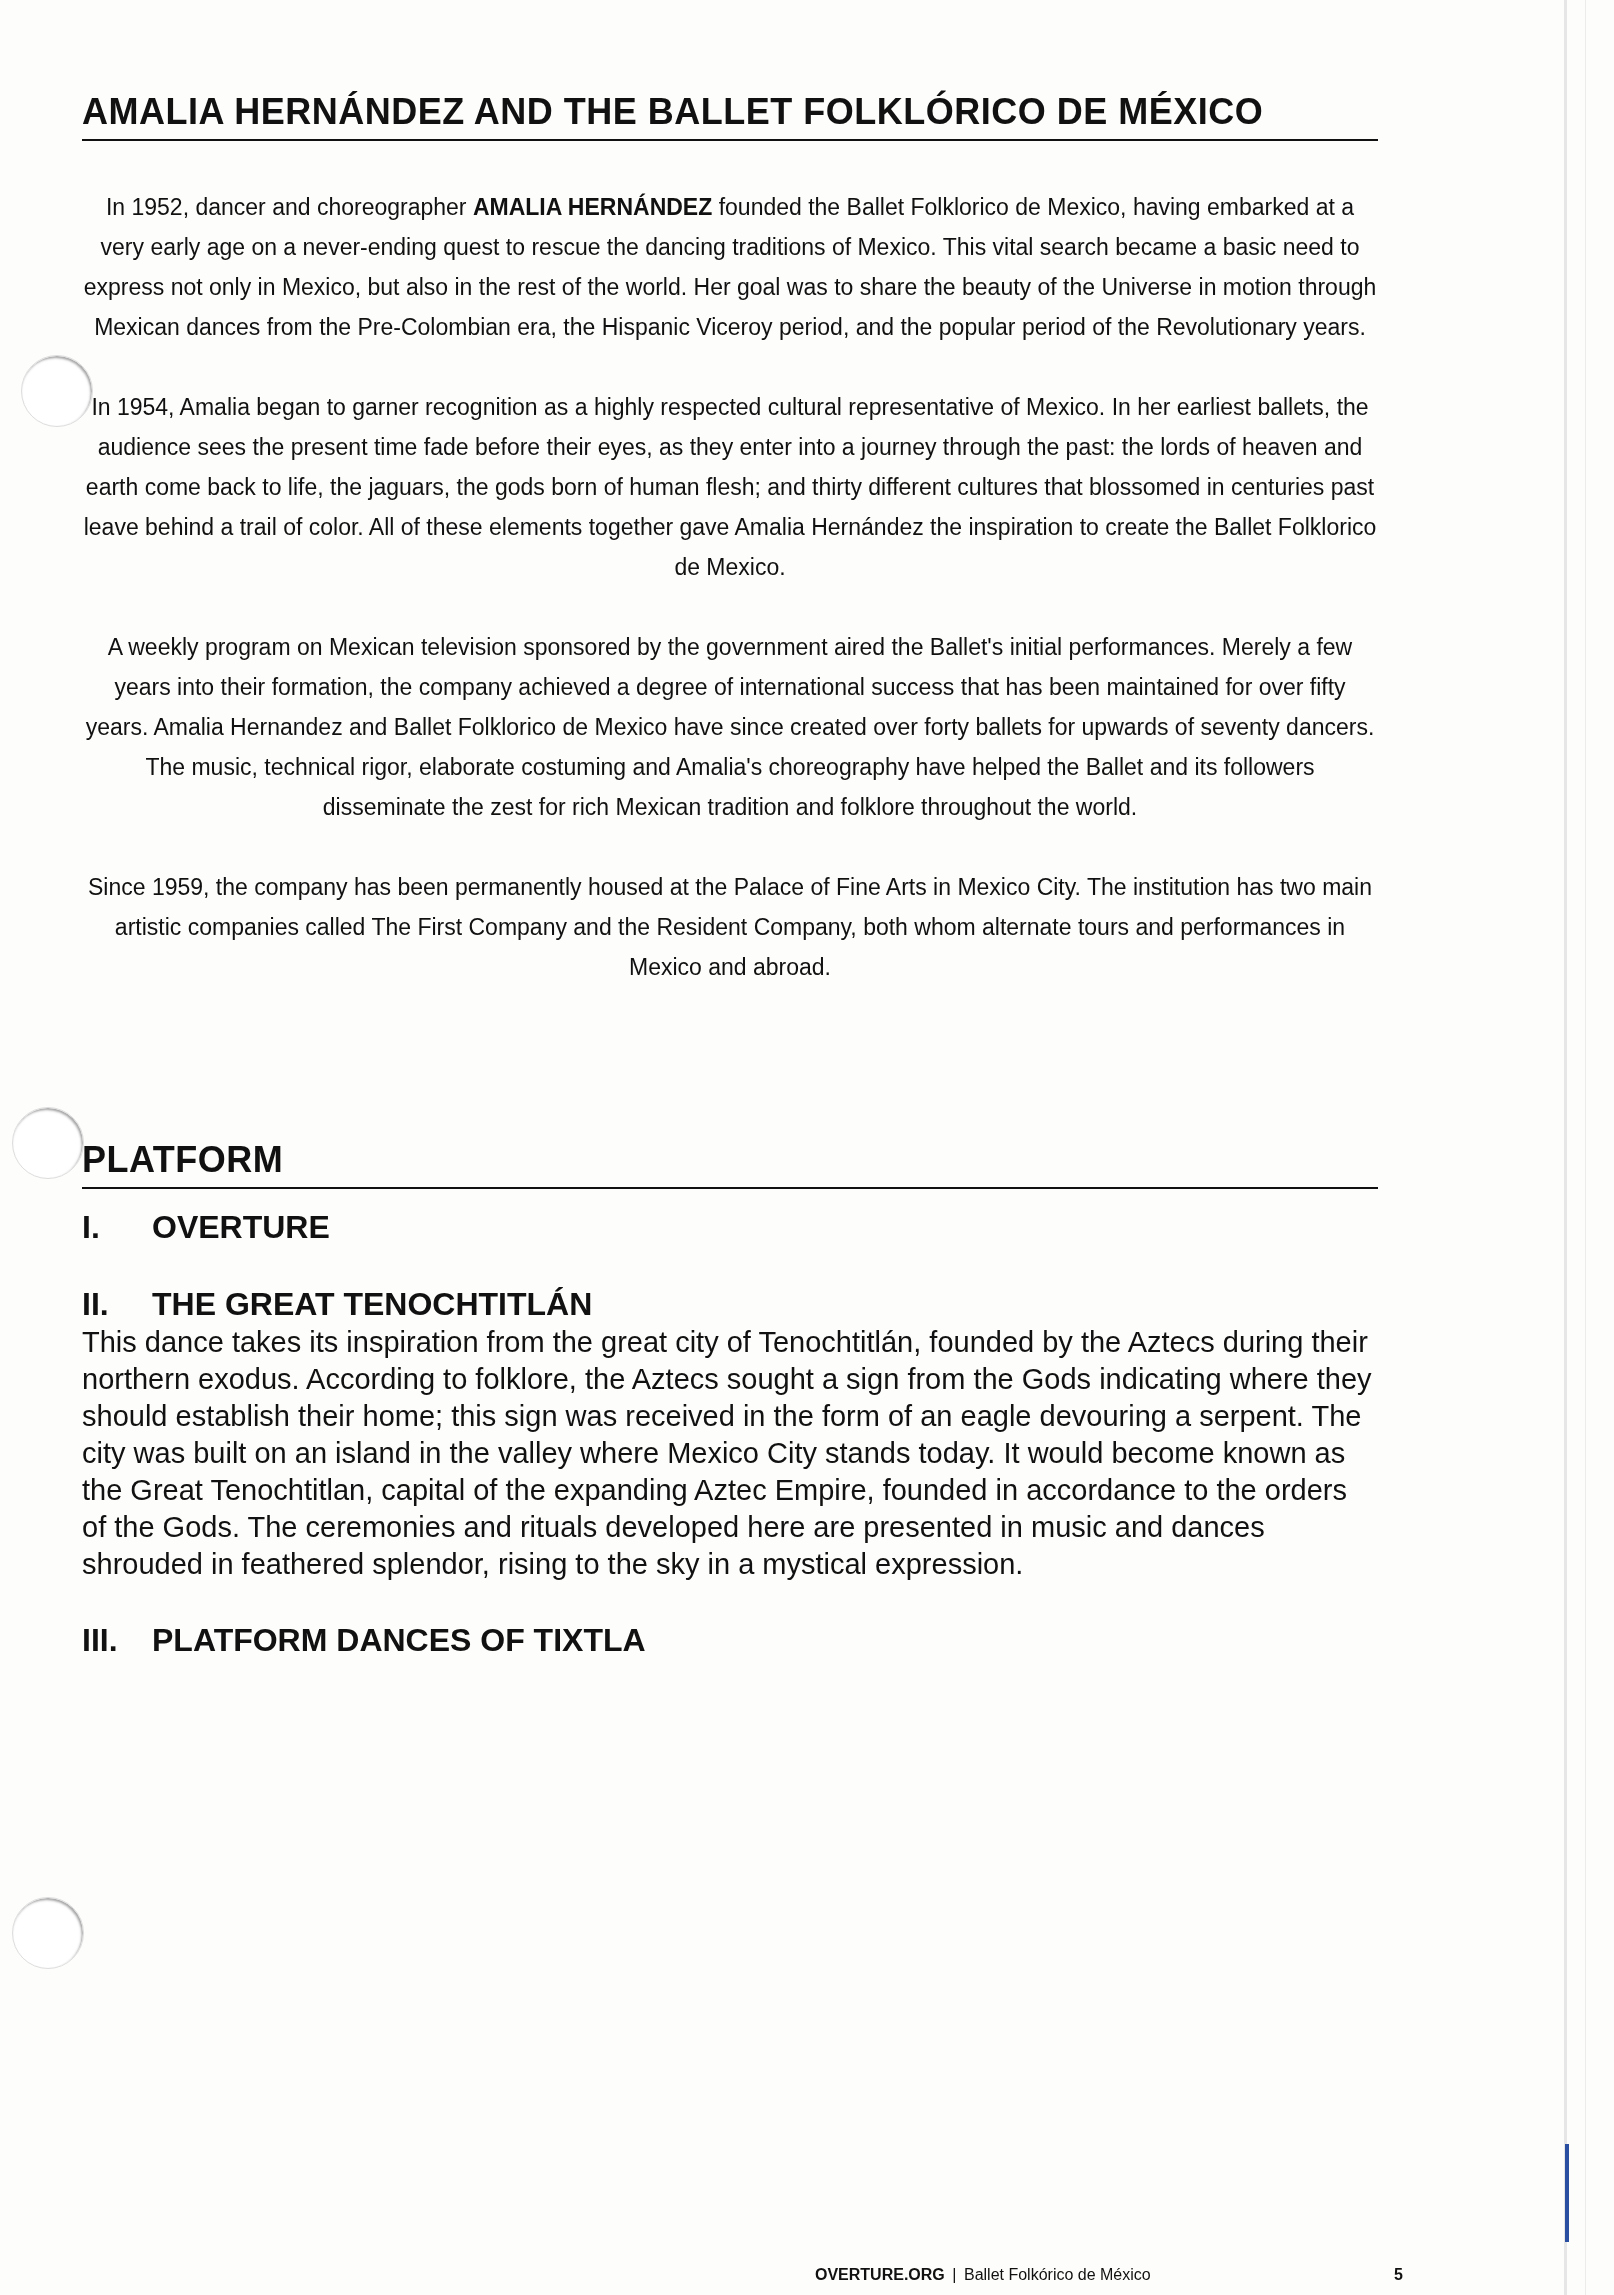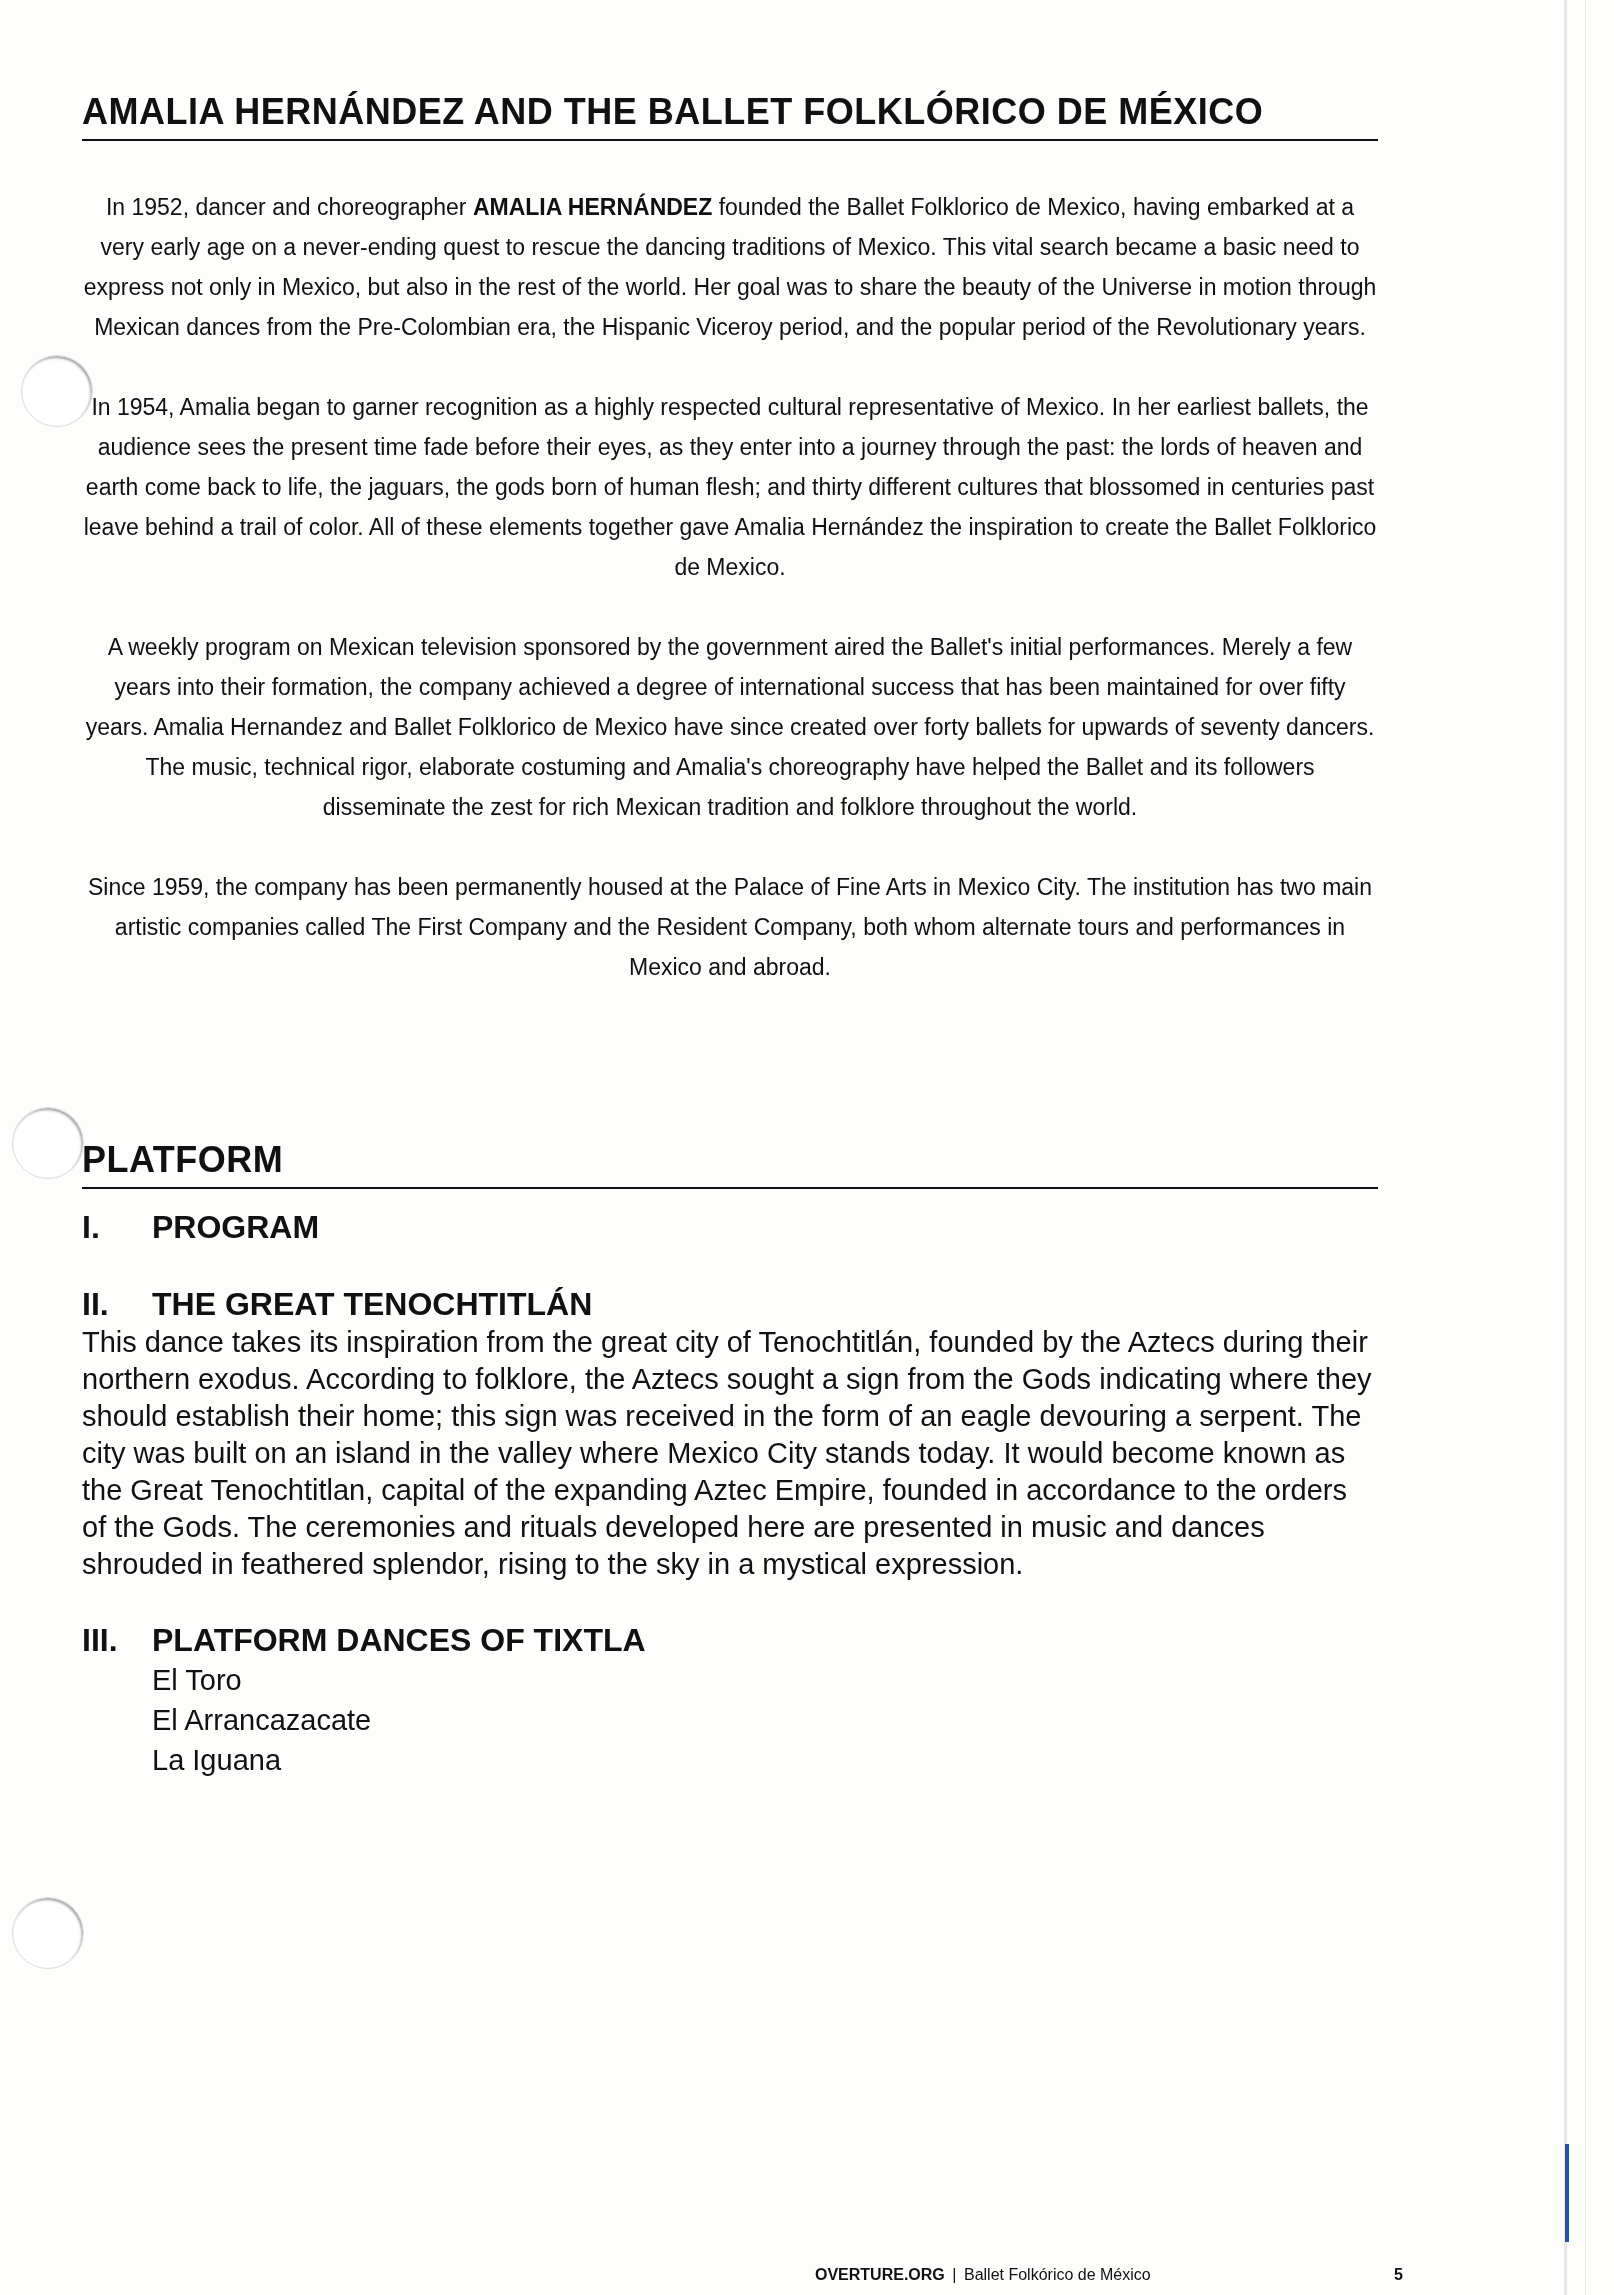--- a/index.html
+++ b/index.html
@@ -49,38 +49,33 @@
 
     <p class="para"><span>In 1952, dancer and choreographer </span><b>AMALIA HERNÁNDEZ</b><span> founded the Ballet Folklorico de Mexico, having embarked at a very early age on a never-ending quest to rescue the dancing traditions of Mexico. This vital search became a basic need to express not only in Mexico, but also in the rest of the world. Her goal was to share the beauty of the Universe in motion through Mexican dances from the Pre-Colombian era, the Hispanic Viceroy period, and the popular period of the Revolutionary years.</span></p>
     <p class="para">In 1954, Amalia began to garner recognition as a highly respected cultural representative of Mexico. In her earliest ballets, the audience sees the present time fade before their eyes, as they enter into a journey through the past: the lords of heaven and earth come back to life, the jaguars, the gods born of human flesh; and thirty different cultures that blossomed in centuries past leave behind a trail of color. All of these elements together gave Amalia Hernández the inspiration to create the Ballet Folklorico de Mexico.</p>
     <p class="para">A weekly program on Mexican television sponsored by the government aired the Ballet's initial performances. Merely a few years into their formation, the company achieved a degree of international success that has been maintained for over fifty years. Amalia Hernandez and Ballet Folklorico de Mexico have since created over forty ballets for upwards of seventy dancers. The music, technical rigor, elaborate costuming and Amalia's choreography have helped the Ballet and its followers disseminate the zest for rich Mexican tradition and folklore throughout the world.</p>
     <p class="para">Since 1959, the company has been permanently housed at the Palace of Fine Arts in Mexico City. The institution has two main artistic companies called The First Company and the Resident Company, both whom alternate tours and performances in Mexico and abroad.</p>
 
     <h2 class="section-heading program-heading">PLATFORM</h2>
 
     <div class="item-title item-1">
       <span class="item-num">I.</span>
-      <span>PROGRAM</span>
+      <span>OVERTURE</span>
     </div>
 
     <div class="item-title">
       <span class="item-num">II.</span>
       <span>THE GREAT TENOCHTITLÁN</span>
     </div>
     <p class="item-desc">This dance takes its inspiration from the great city of Tenochtitlán, founded by the Aztecs during their northern exodus. According to folklore, the Aztecs sought a sign from the Gods indicating where they should establish their home; this sign was received in the form of an eagle devouring a serpent. The city was built on an island in the valley where Mexico City stands today. It would become known as the Great Tenochtitlan, capital of the expanding Aztec Empire, founded in accordance to the orders of the Gods. The ceremonies and rituals developed here are presented in music and dances shrouded in feathered splendor, rising to the sky in a mystical expression.</p>
 
     <div class="item-title">
       <span class="item-num">III.</span>
       <span>PLATFORM DANCES OF TIXTLA</span>
     </div>
-    <ul class="sub-list">
-      <li>El Toro</li>
-      <li>El Arrancazacate</li>
-      <li>La Iguana</li>
-    </ul>
   </div>
 
   <div class="footer">
     <span class="footer-org">OVERTURE.ORG</span>
     <span class="footer-sep">|</span>
     <span>Ballet Folkórico de México</span>
     <span class="footer-page">5</span>
   </div>
 </div>
 

